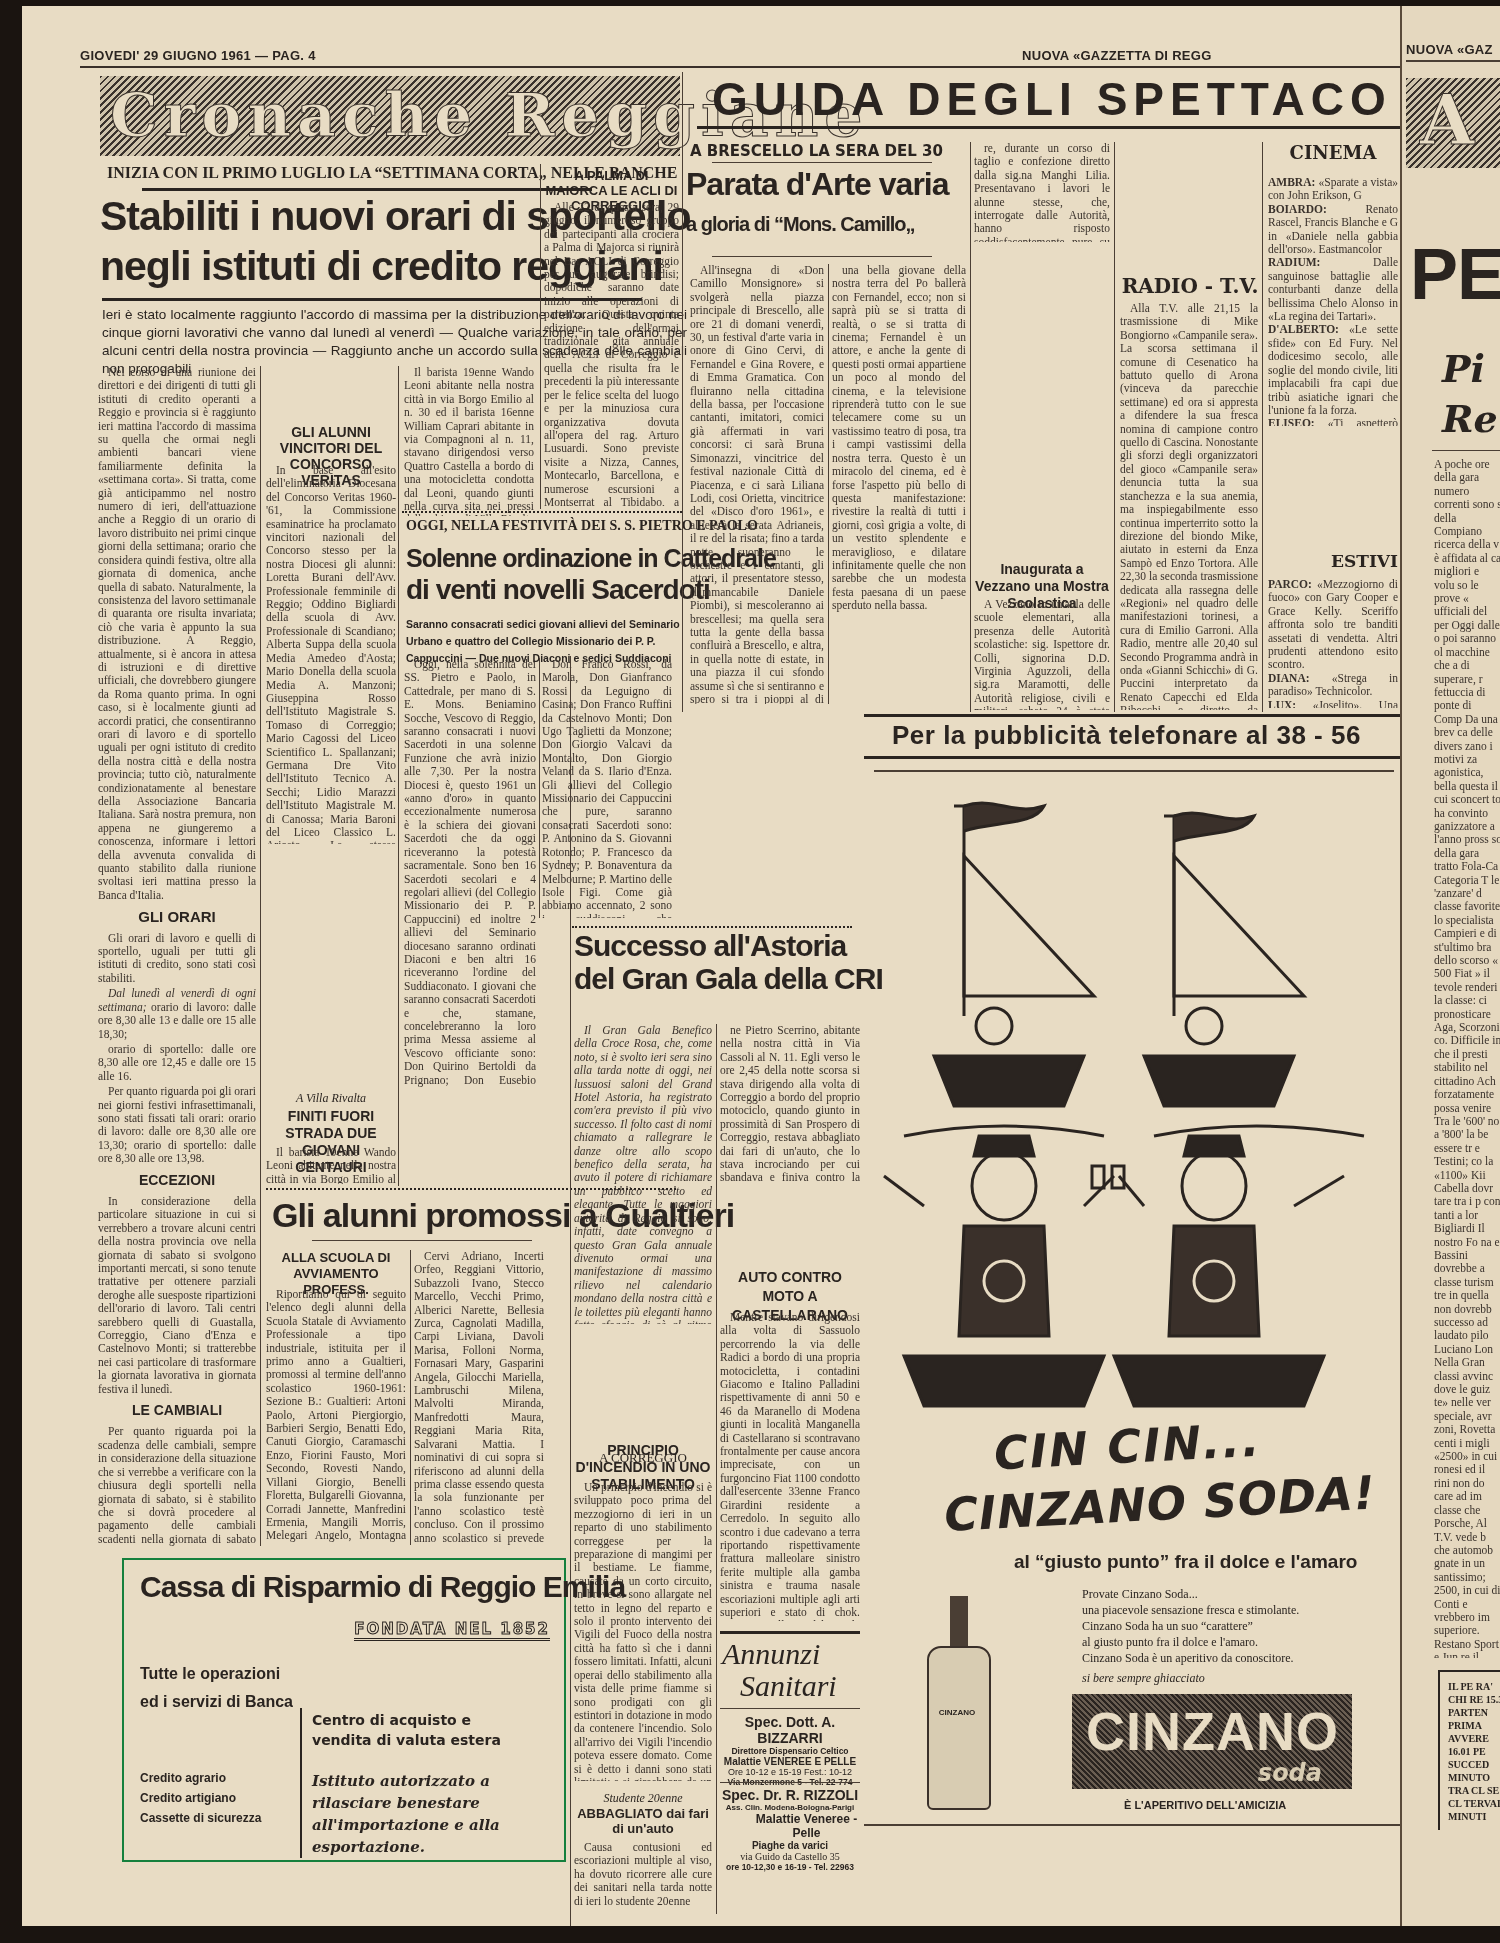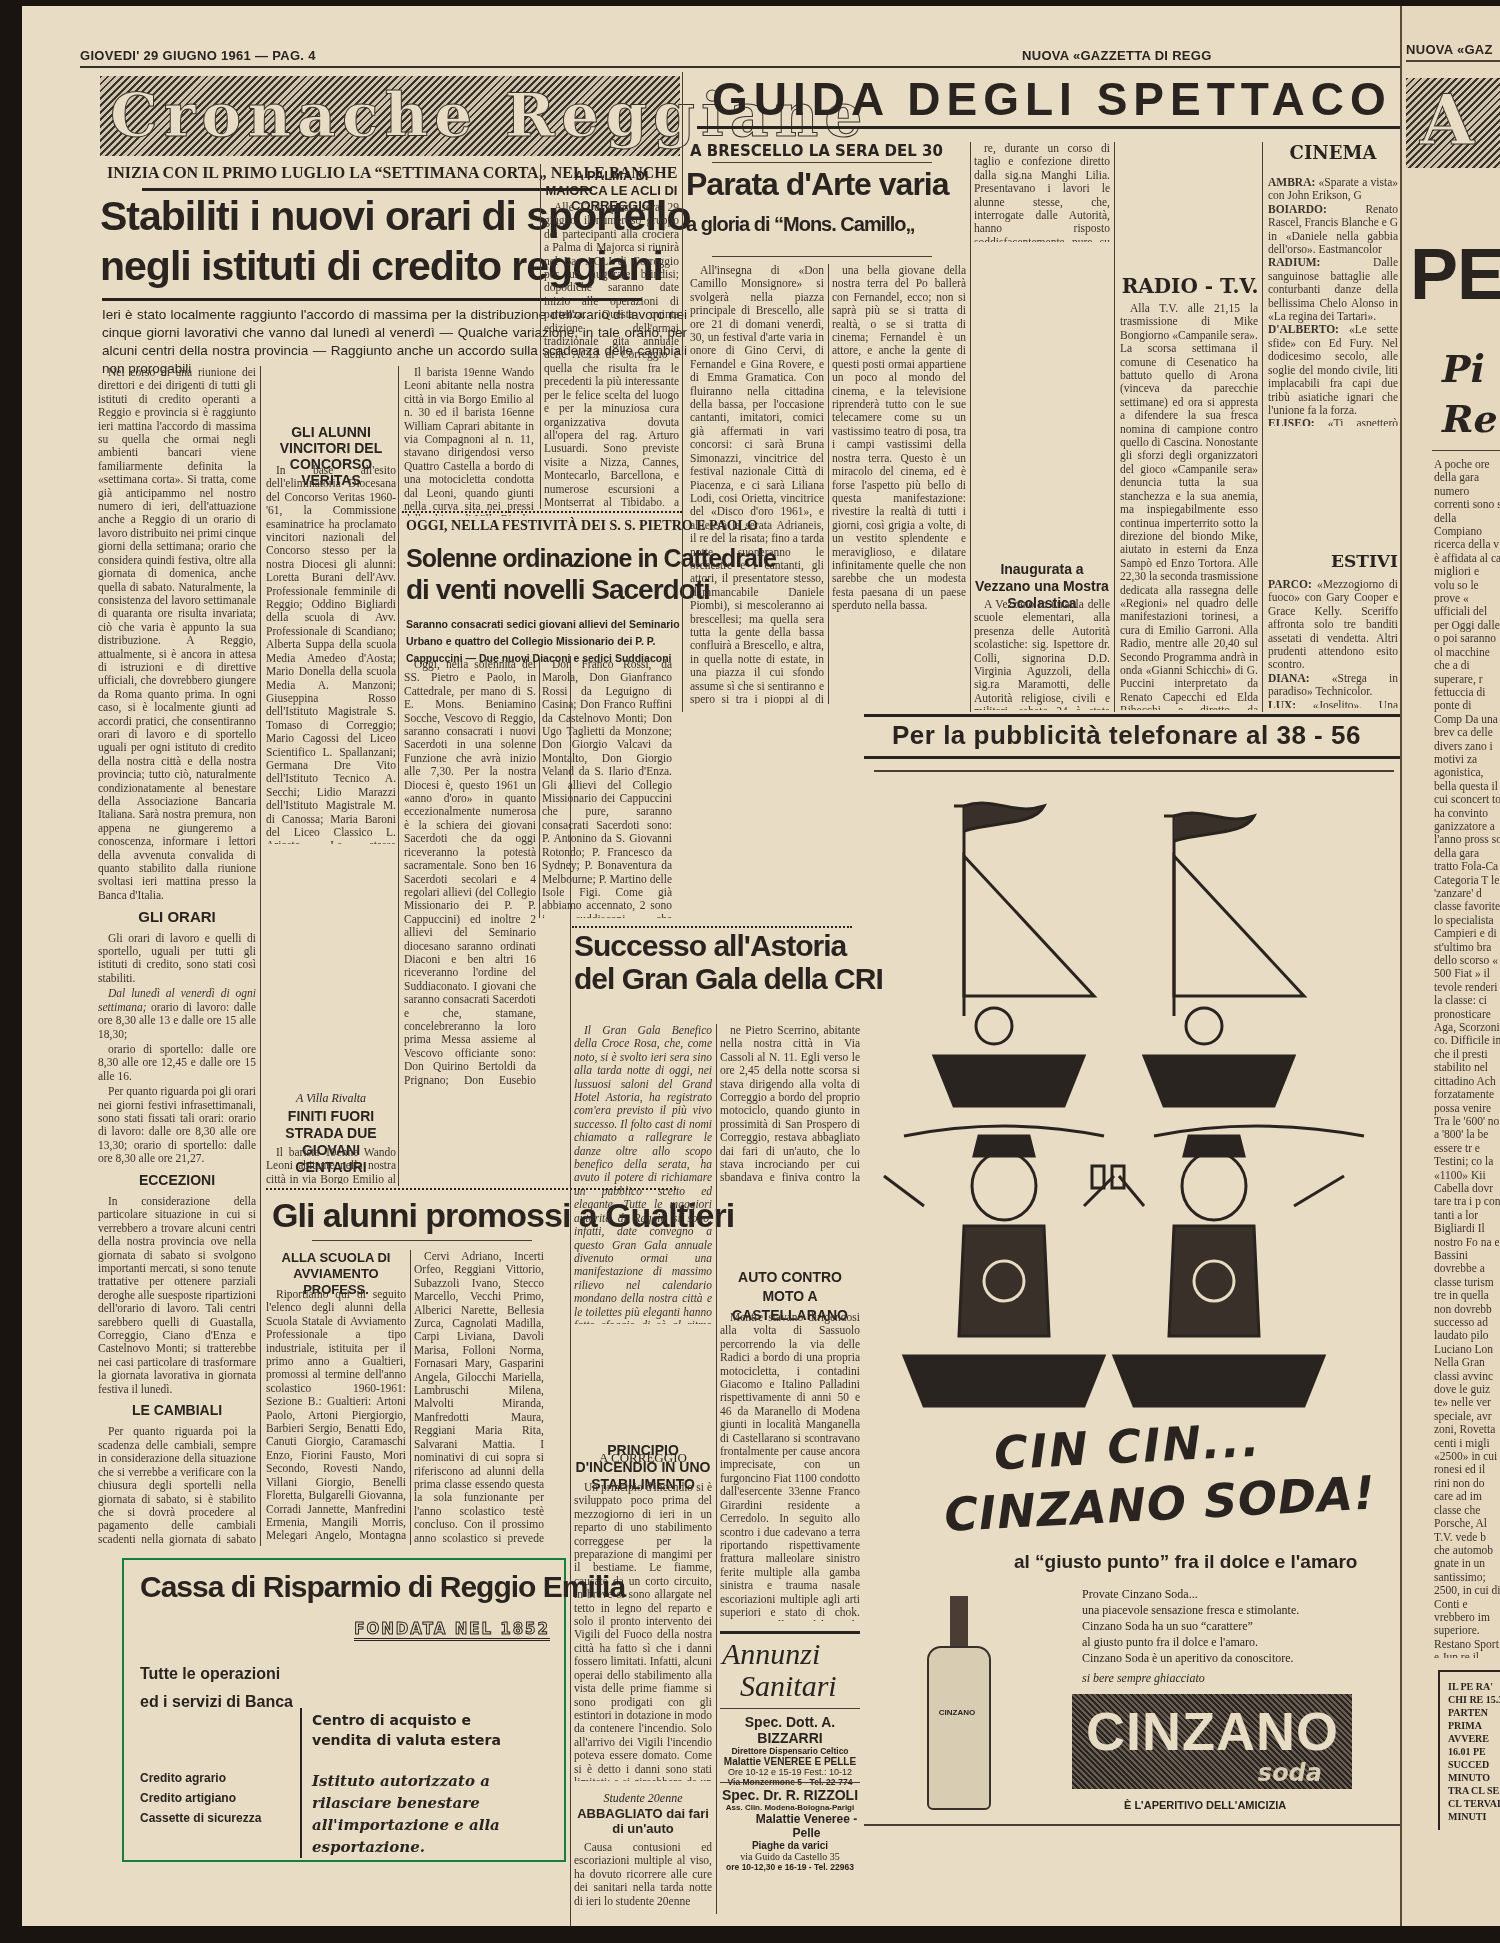--- a/index.html
+++ b/index.html
@@ -49,21 +49,21 @@
   <div class="hrule thick" style="left:80px;top:292px;width:540px;"></div>
 
   <div class="abs" style="left:80px;top:300px;width:585px;font-family:'Liberation Sans',sans-serif;font-size:13.5px;line-height:18px;text-align:justify;">Ieri è stato localmente raggiunto l'accordo di massima per la distribuzione dell'orario di lavoro nei cinque giorni lavorativi che vanno dal lunedì al venerdì — Qualche variazione, in tale orario, per alcuni centri della nostra provincia — Raggiunto anche un accordo sulla scadenza delle cambiali non prorogabili</div>
 
   <div class="abs body" style="left:76px;top:360px;width:158px;height:1180px;overflow:hidden;">
     <p>Nel corso di una riunione dei direttori e dei dirigenti di tutti gli istituti di credito operanti a Reggio e provincia si è raggiunto ieri mattina l'accordo di massima su quella che ormai negli ambienti bancari viene familiarmente definita la «settimana corta». Si tratta, come già anticipammo nel nostro numero di ieri, dell'attuazione anche a Reggio di un orario di lavoro distribuito nei primi cinque giorni della settimana; orario che considera quindi festiva, oltre alla giornata di domenica, anche quella di sabato. Naturalmente, la consistenza del lavoro settimanale di quaranta ore risulta invariata; ciò che varia è appunto la sua distribuzione. A Reggio, attualmente, si è ancora in attesa di istruzioni e di direttive ufficiali, che dovrebbero giungere da Roma quanto prima. In ogni caso, si è localmente giunti ad accordi pratici, che consentiranno orari di lavoro e di sportello uguali per ogni istituto di credito della nostra città e della nostra provincia; tutto ciò, naturalmente condizionatamente al benestare della Associazione Bancaria Italiana. Sarà nostra premura, non appena ne giungeremo a conoscenza, informare i lettori della avvenuta convalida di quanto stabilito dalla riunione svoltasi ieri mattina presso la Banca d'Italia.</p>
     <div class="subhead" style="font-size:15px;margin:8px 0;">GLI ORARI</div>
     <p>Gli orari di lavoro e quelli di sportello, uguali per tutti gli istituti di credito, sono stati così stabiliti.</p>
     <p><span class="ital">Dal lunedì al venerdì di ogni settimana;</span> <span>orario di lavoro: dalle ore 8,30 alle 13 e dalle ore 15 alle 18,30;</span></p>
     <p>orario di sportello: dalle ore 8,30 alle ore 12,45 e dalle ore 15 alle 16.</p>
-    <p>Per quanto riguarda poi gli orari nei giorni festivi infrasettimanali, sono stati fissati tali orari: orario di lavoro: dalle ore 8,30 alle ore 13,30; orario di sportello: dalle ore 8,30 alle ore 21,27.</p>
+    <p>Per quanto riguarda poi gli orari nei giorni festivi infrasettimanali, sono stati fissati tali orari: orario di lavoro: dalle ore 8,30 alle ore 13,30; orario di sportello: dalle ore 8,30 alle ore 13,98.</p>
     <div class="subhead" style="font-size:14px;margin:8px 0;">ECCEZIONI</div>
     <p>In considerazione della particolare situazione in cui si verrebbero a trovare alcuni centri della nostra provincia ove nella giornata di sabato si svolgono importanti mercati, si sono tenute trattative per ottenere parziali deroghe alle suesposte ripartizioni dell'orario di lavoro. Tali centri sarebbero quelli di Guastalla, Correggio, Ciano d'Enza e Castelnovo Monti; si tratterebbe nei casi particolare di trasformare la giornata lavorativa in giornata festiva il lunedì.</p>
     <div class="subhead" style="font-size:14px;margin:8px 0;">LE CAMBIALI</div>
     <p>Per quanto riguarda poi la scadenza delle cambiali, sempre in considerazione della situazione che si verrebbe a verificare con la chiusura degli sportelli nella giornata di sabato, si è stabilito che si dovrà procedere al pagamento delle cambiali scadenti nella giornata di sabato nel venerdì immediatamente successivo, non potendo usufruire le stesse di una ulteriore proroga.</p>
   </div>
   <div class="vrule" style="left:238px;top:360px;height:1180px;"></div>
 
   <div class="abs subhead" style="left:244px;top:418px;width:130px;font-size:14px;line-height:16px;">GLI ALUNNI VINCITORI DEL CONCORSO VERITAS</div>
   <div class="abs body" style="left:244px;top:458px;width:130px;height:380px;overflow:hidden;">
     <p>In base all'esito dell'eliminatoria Diocesana del Concorso Veritas 1960-'61, la Commissione esaminatrice ha proclamato vincitori nazionali del Concorso stesso per la nostra Diocesi gli alunni: Loretta Burani dell'Avv. Professionale femminile di Reggio; Oddino Bigliardi della scuola di Avv. Professionale di Scandiano; Alberta Suppa della scuola Media Amedeo d'Aosta; Mario Donella della scuola Media A. Manzoni; Giuseppina Rosso dell'Istituto Magistrale S. Tomaso di Correggio; Mario Cagossi del Liceo Scientifico L. Spallanzani; Germana Dre Vito dell'Istituto Tecnico A. Secchi; Lidio Marazzi dell'Istituto Magistrale M. di Canossa; Maria Baroni del Liceo Classico L. Ariosto. La stessa Commissione esaminatrice ha nominato vincitori Diocesani del Concorso Veritas, con viaggio a Roma i seguenti alunni: Anna Rovacchi dell'Istituto d'Arte; Franco Storchi della scuola di Avviamento di Sassuolo; Lea Bolondi della scuola di Avv. di S. Polo d'Enza; Flavia Franzoni della scuola Media Leonardo da Vinci; Rosalba Consolini dell'Istituto Tecnico Filippo Re; Fabrizia Piccinini dell'Istituto Tecnico Professionale femminile di Reggio; Maria Carolina Calvi dell'Istituto Magistrale S. Vincenzo; Maria Dossetti del Liceo Classico L. Ariosto; Berardo Poli dell'Istituto Tecnico Industriale. Tutti gli alunni che hanno partecipato all'eliminatoria Diocesana del 10 giugno scorso, sono dichiarati vincitori Diocesani e saranno premiati nella prossima festa di S. Tomaso, quando sarà consegnato solennemente anche il Trofeo Veritas all'Istituto o alla scuola più meritevole.</p>

